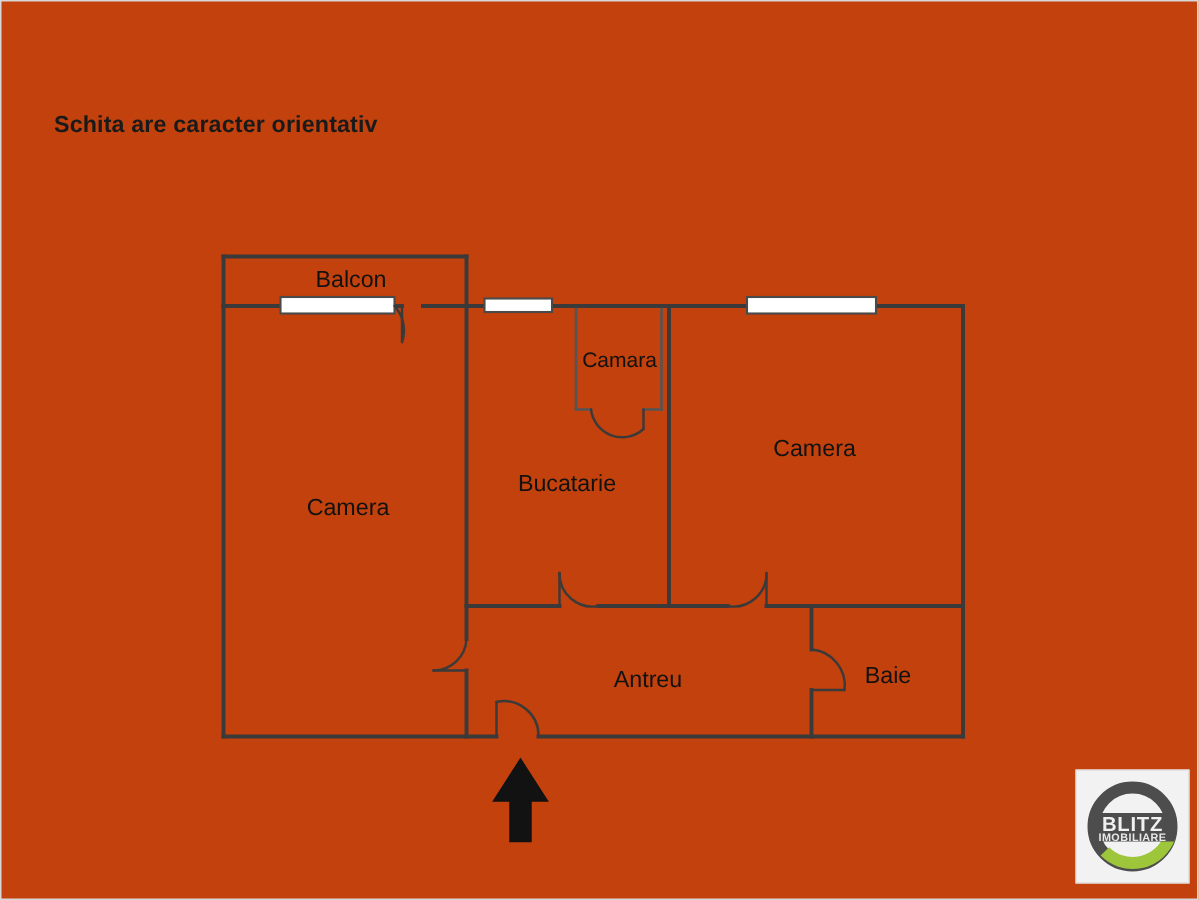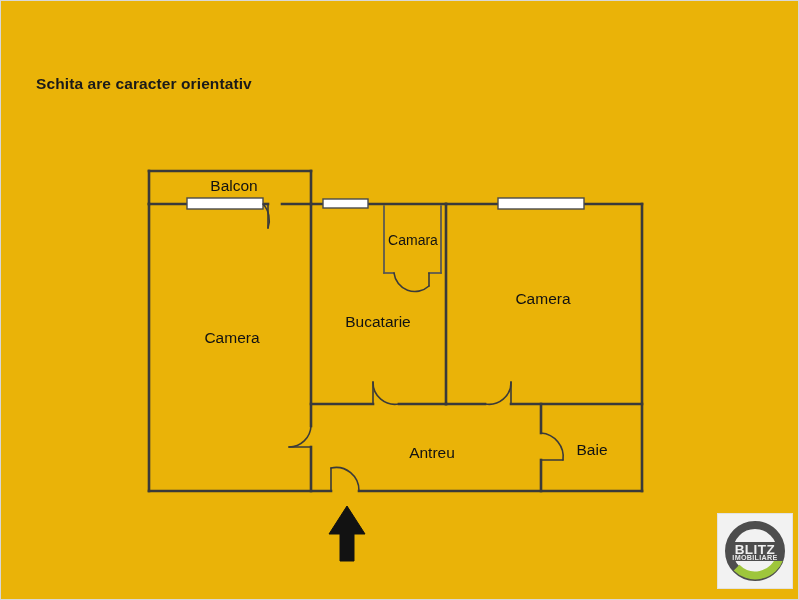--- a/index.html
+++ b/index.html
@@ -10,21 +10,21 @@
   body {
     width: 799px;
     height: 600px;
     font-family: "Liberation Sans", sans-serif;
     overflow: hidden;
   }
   #canvas {
     position: relative;
     width: 799px;
     height: 600px;
-    background: #eab308;
+    background: #c2410c;
     box-sizing: border-box;
     border: 1px solid #d8d8d8;
   }
   #title {
     position: absolute;
     left: 35px;
     top: 74px;
     font-size: 15.5px;
     font-weight: 600;
     color: #1a1a1a;

